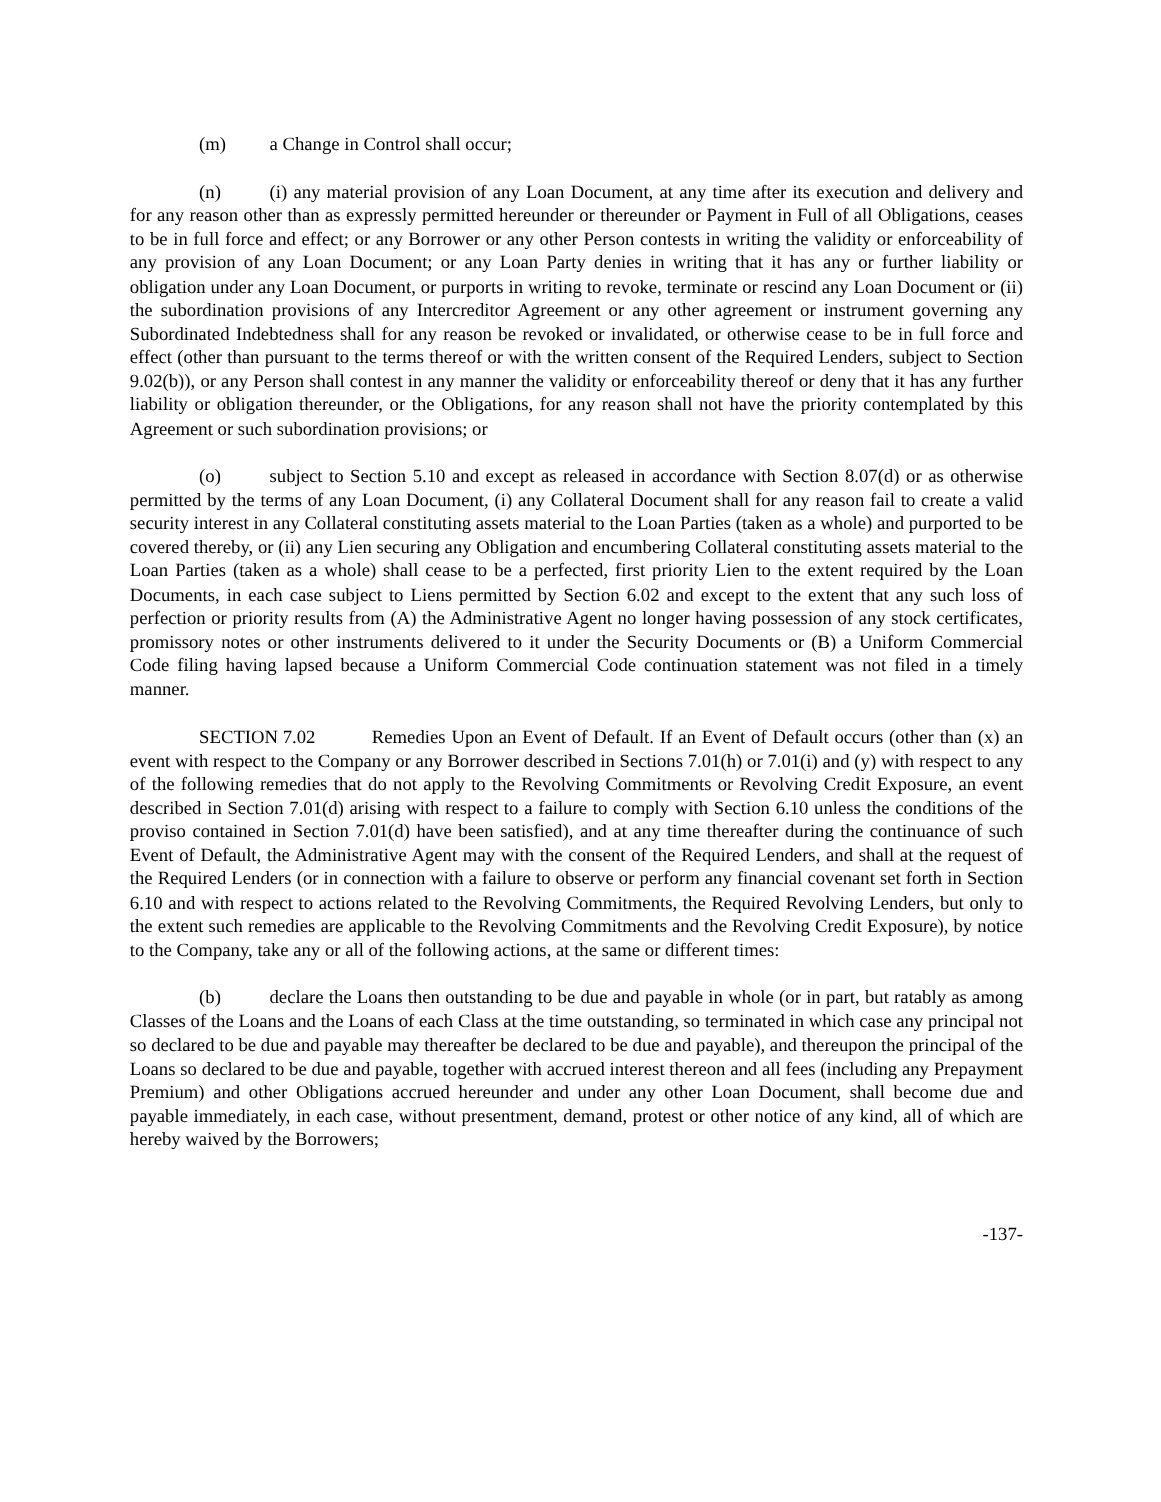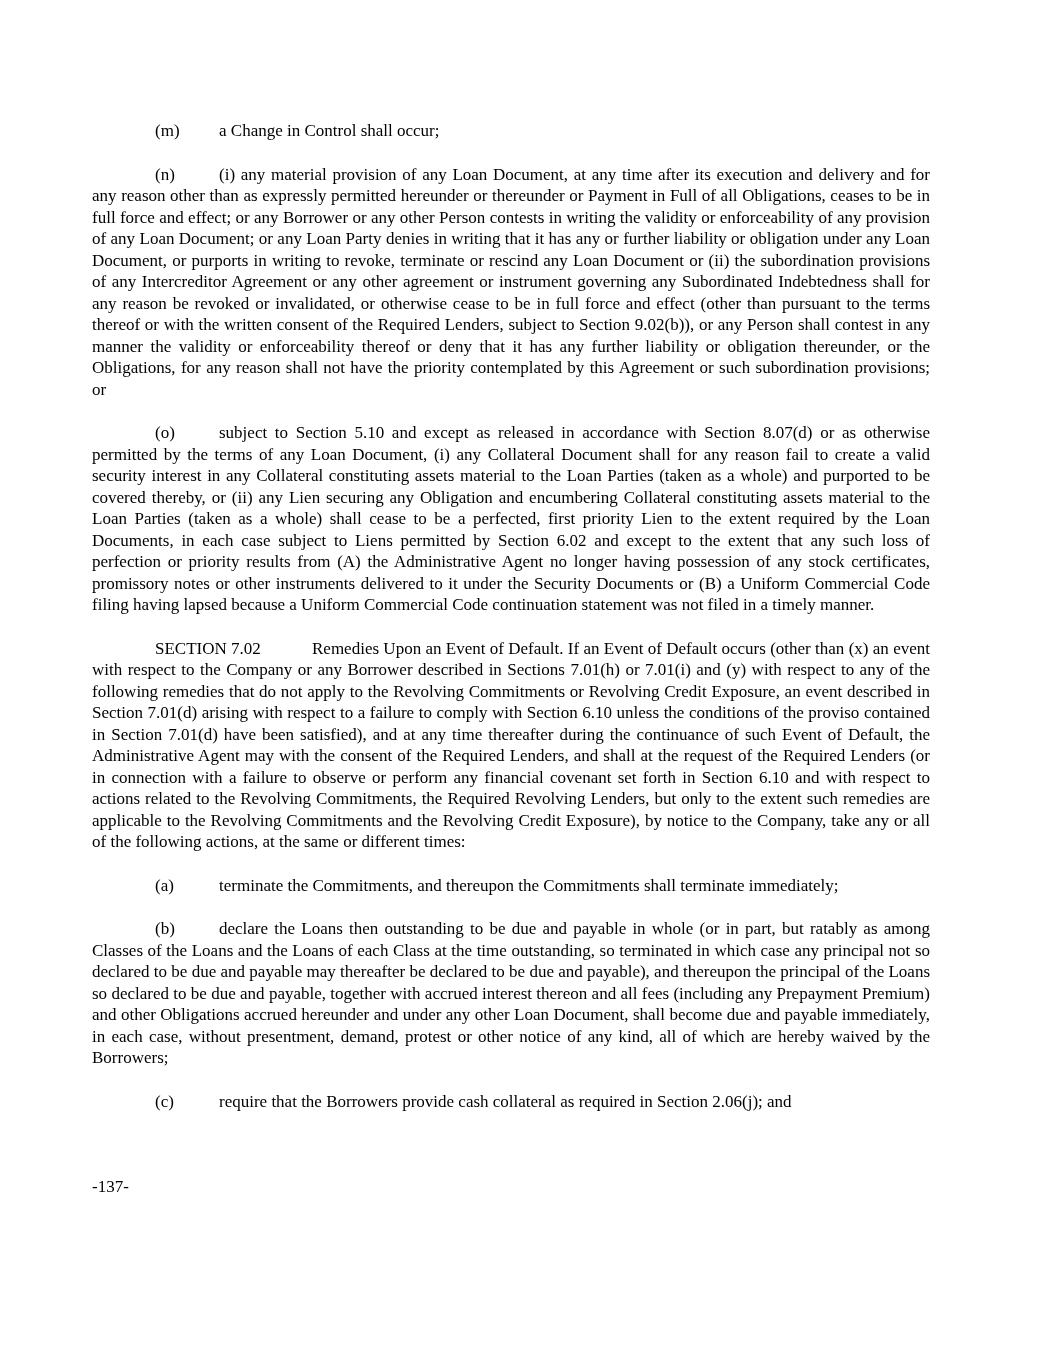--- a/index.html
+++ b/index.html
@@ -11,50 +11,48 @@
     width: 1055px;
     height: 1365px;
     font-family: "Liberation Serif", serif;
     color: #000000;
     overflow: hidden;
   }
   .page {
     box-sizing: border-box;
     width: 1055px;
     height: 1365px;
-    padding: 120px 125px 0 92px;
+    padding: 120px 125px 0 118px;
   }
   p.para {
     margin: 0 0 22px 0;
     font-size: 17px;
     line-height: 21.5px;
     text-align: justify;
     text-indent: 63px;
   }
   .plabel {
     display: inline-block;
     text-indent: 0;
   }
   p.item .plabel { width: 64px; }
   p.section .plabel { width: 157px; }
   .u { }
   .page-number {
     margin-top: 64px;
-    text-align: left;
+    text-align: right;
     font-size: 17px;
     line-height: 21.5px;
   }
 </style>
 </head>
 <body>
 
 <main class="page">
   <div>
       <p class="para item"><span class="plabel">(m)</span><span>a Change in Control shall occur;</span></p>
       <p class="para item"><span class="plabel">(n)</span><span>(i) any material provision of any Loan Document, at any time after its execution and delivery and for any reason other than as expressly permitted hereunder or thereunder or Payment in Full of all Obligations, ceases to be in full force and effect; or any Borrower or any other Person contests in writing the validity or enforceability of any provision of any Loan Document; or any Loan Party denies in writing that it has any or further liability or obligation under any Loan Document, or purports in writing to revoke, terminate or rescind any Loan Document or (ii) the subordination provisions of any Intercreditor Agreement or any other agreement or instrument governing any Subordinated Indebtedness shall for any reason be revoked or invalidated, or otherwise cease to be in full force and effect (other than pursuant to the terms thereof or with the written consent of the Required Lenders, subject to Section 9.02(b)), or any Person shall contest in any manner the validity or enforceability thereof or deny that it has any further liability or obligation thereunder, or the Obligations, for any reason shall not have the priority contemplated by this Agreement or such subordination provisions; or</span></p>
       <p class="para item"><span class="plabel">(o)</span><span>subject to </span><span class="u">Section 5.10</span><span> and except as released in accordance with </span><span class="u">Section 8.07(d)</span><span> or as otherwise permitted by the terms of any Loan Document, (i) any Collateral Document shall for any reason fail to create a valid security interest in any Collateral constituting assets material to the Loan Parties (taken as a whole) and purported to be covered thereby, or (ii) any Lien securing any Obligation and encumbering Collateral constituting assets material to the Loan Parties (taken as a whole) shall cease to be a perfected, first priority Lien to the extent required by the Loan Documents, in each case subject to Liens permitted by </span><span class="u">Section 6.02</span><span> and except to the extent that any such loss of perfection or priority results from (A) the Administrative Agent no longer having possession of any stock certificates, promissory notes or other instruments delivered to it under the Security Documents or (B) a Uniform Commercial Code filing having lapsed because a Uniform Commercial Code continuation statement was not filed in a timely manner.</span></p>
       <p class="para section"><span class="plabel">SECTION 7.02</span><span class="u">Remedies Upon an Event of Default</span><span>.  If an Event of Default occurs (other than (x) an event with respect to the Company or any Borrower described in Sections 7.01(h) or 7.01(i) and (y) with respect to any of the following remedies that do not apply to the Revolving Commitments or Revolving Credit Exposure, an event described in Section 7.01(d) arising with respect to a failure to comply with Section 6.10 unless the conditions of the proviso contained in Section 7.01(d) have been satisfied), and at any time thereafter during the continuance of such Event of Default, the Administrative Agent may with the consent of the Required Lenders, and shall at the request of the Required Lenders (or in connection with a failure to observe or perform any financial covenant set forth in Section 6.10 and with respect to actions related to the Revolving Commitments, the Required Revolving Lenders, but only to the extent such remedies are applicable to the Revolving Commitments and the Revolving Credit Exposure), by notice to the Company, take any or all of the following actions, at the same or different times:</span></p>
-      <p class="para item"><span class="plabel">(a)</span><span>terminate the Commitments, and thereupon the Commitments shall terminate immediately;</span></p>
       <p class="para item"><span class="plabel">(b)</span><span>declare the Loans then outstanding to be due and payable in whole (or in part, but ratably as among Classes of the Loans and the Loans of each Class at the time outstanding, so terminated in which case any principal not so declared to be due and payable may thereafter be declared to be due and payable), and thereupon the principal of the Loans so declared to be due and payable, together with accrued interest thereon and all fees (including any Prepayment Premium) and other Obligations accrued hereunder and under any other Loan Document, shall become due and payable immediately, in each case, without presentment, demand, protest or other notice of any kind, all of which are hereby waived by the Borrowers;</span></p>
-      <p class="para item"><span class="plabel">(c)</span><span>require that the Borrowers provide cash collateral as required in Section 2.06(j); and</span></p>
     </div>
   <div class="page-number">-137-</div>
 </main>
 
 </body></html>

